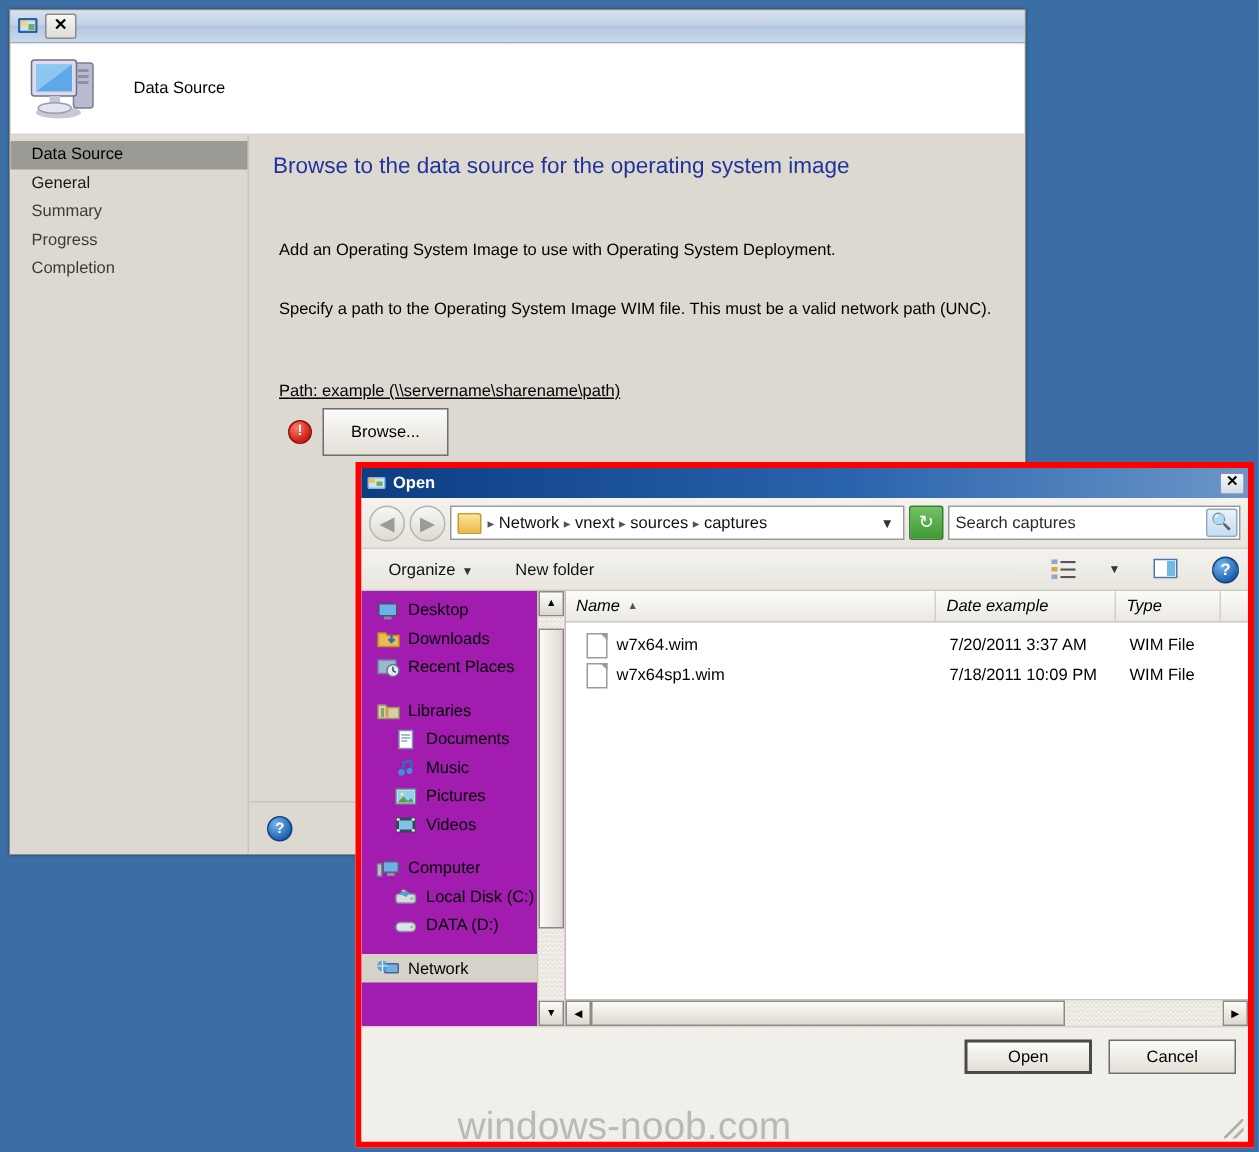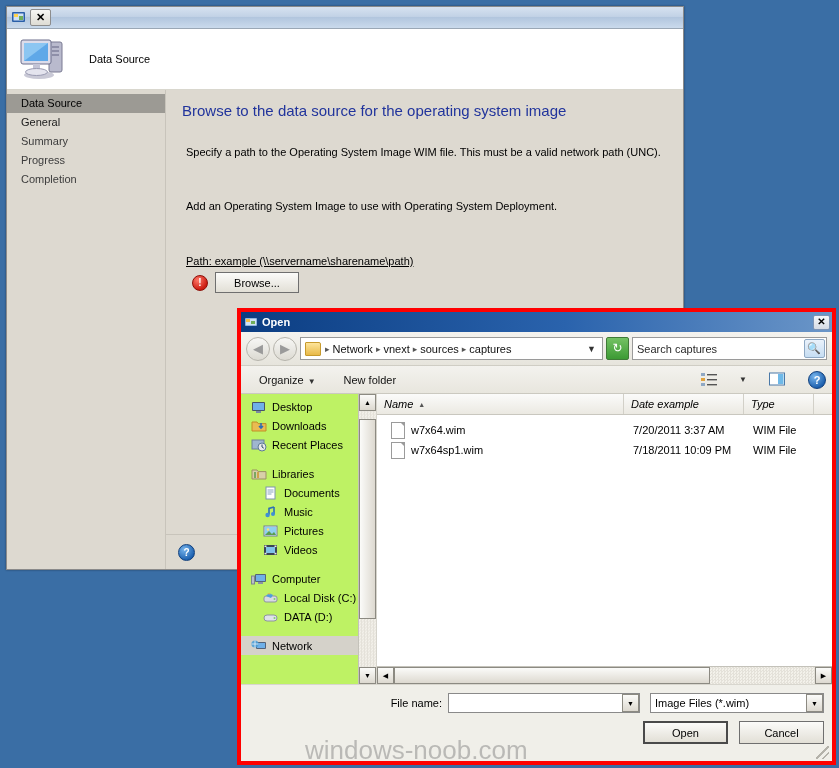--- a/index.html
+++ b/index.html
@@ -82,21 +82,21 @@
     background: radial-gradient(circle at 35% 30%, #ff7a6a, #cc1d12 70%);
     color: #fff; font-weight: bold; font-size: 10px; line-height: 14px;
     text-align: center; border: 1px solid #8e0f08;
   }
   .btn-classic {
     background: linear-gradient(to bottom,#fbfbf9,#e2dfd6);
     border: 1px solid #6f6f6f; font-size: 11px;
     font-family: "Liberation Sans", sans-serif; color: #000;
     cursor: pointer;
   }
-  .browse-btn { width: 84px; height: 21px; margin-left: 7px; text-align: center; }
+  .browse-btn { width: 84px; height: 32px; margin-left: 7px; text-align: center; }
   .wiz-footer-sep {
     position: absolute; left: 0; right: 0; bottom: 34px; height: 1px; background: #c8c4bb;
   }
   .wiz-help {
     position: absolute; left: 12px; bottom: 8px;
     width: 15px; height: 15px; border-radius: 50%;
     background: radial-gradient(circle at 35% 30%, #76b4ec, #1b5fae 75%);
     color: #fff; font-size: 10px; font-weight: bold; line-height: 15px;
     text-align: center; border: 1px solid #0f3f7d; cursor: pointer;
   }
@@ -177,21 +177,21 @@
   .help-circle {
     width: 16px; height: 16px; border-radius: 50%;
     background: radial-gradient(circle at 35% 30%, #78b6ee, #1a5dab 75%);
     color: #fff; font-size: 11px; font-weight: bold; line-height: 16px;
     text-align: center; border: 1px solid #0f3f7d; cursor: pointer;
   }
   .dlg-content { flex: 1; display: flex; min-height: 0; background: #fff; }
 
   
   .navpane {
-    width: 135px; flex: 0 0 135px; background: #bef264; overflow: hidden;
+    width: 135px; flex: 0 0 135px; background: #a21caf; overflow: hidden;
     position: relative; border-right: 1px solid #d6d4cc;
   }
   .tree { padding-top: 3px; }
   .tree-item {
     height: 19px; display: flex; align-items: center; font-size: 11px;
     padding-left: 10px; cursor: pointer; white-space: nowrap;
   }
   .tree-item.indent { padding-left: 22px; }
   .tree-item.selected { background: #d5d2ca; }
   .tree-gap { height: 10px; }
@@ -334,22 +334,22 @@
     <div class="wiz-nav">
       <div class="wiz-nav-item selected">Data Source</div>
       <div class="wiz-nav-item done">General</div>
       <div class="wiz-nav-item">Summary</div>
       <div class="wiz-nav-item">Progress</div>
       <div class="wiz-nav-item">Completion</div>
     </div>
 
     <div class="wiz-main">
       <div class="wiz-heading">Browse to the data source for the operating system image</div>
+      <div class="wiz-para p1">Add an Operating System Image to use with Operating System Deployment.</div>
       <div class="wiz-para p2">Specify a path to the Operating System Image WIM file. This must be a valid network path (UNC).</div>
-      <div class="wiz-para p1">Add an Operating System Image to use with Operating System Deployment.</div>
       <div class="wiz-para p3">Path: example (\\servername\sharename\path)</div>
       <div class="path-row">
         <span class="err-icon">!</span>
         <button class="btn-classic browse-btn">Browse...</button>
       </div>
       <div class="wiz-footer-sep"></div>
       <div class="wiz-help">?</div>
     </div>
   </div>
 </div>
@@ -615,31 +615,20 @@
         <div class="hsb-btn">◀</div>
         <div class="hsb-track">
           <div class="hsb-thumb"></div>
         </div>
         <div class="hsb-btn">▶</div>
       </div>
     </div>
   </div>
 
   <div class="dlg-footer">
-    <div class="fn-row">
-      <span class="fn-label">File name:</span>
-      <div class="combo fname-combo">
-        <span class="combo-text"></span>
-        <span class="combo-btn">▼</span>
-      </div>
-      <div class="combo type-combo">
-        <span class="combo-text">Image Files (*.wim)</span>
-        <span class="combo-btn">▼</span>
-      </div>
-    </div>
     <div class="btn-row">
       <button class="btn-classic dlg-btn default">Open</button>
       <button class="btn-classic dlg-btn">Cancel</button>
     </div>
     <div class="resizer"></div>
   </div>
 </div>
 
 <div class="watermark">windows-noob.com</div>
 

